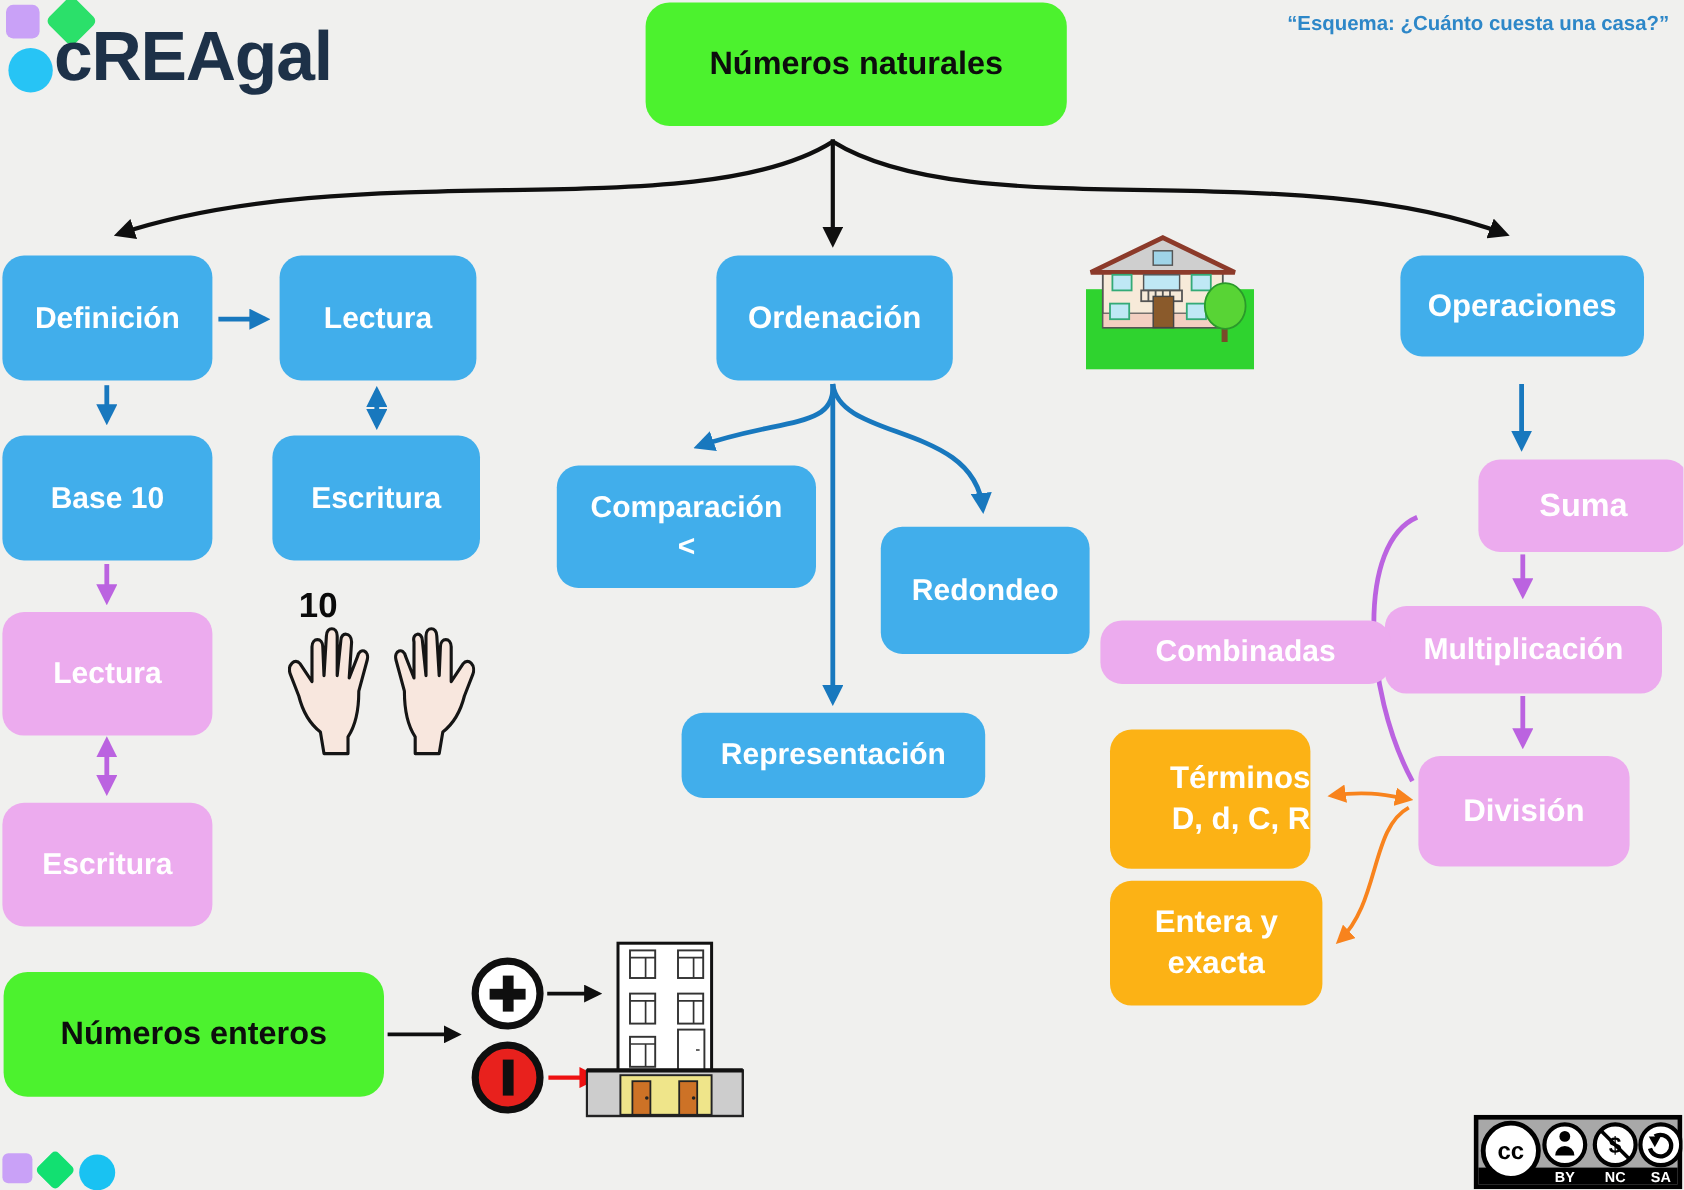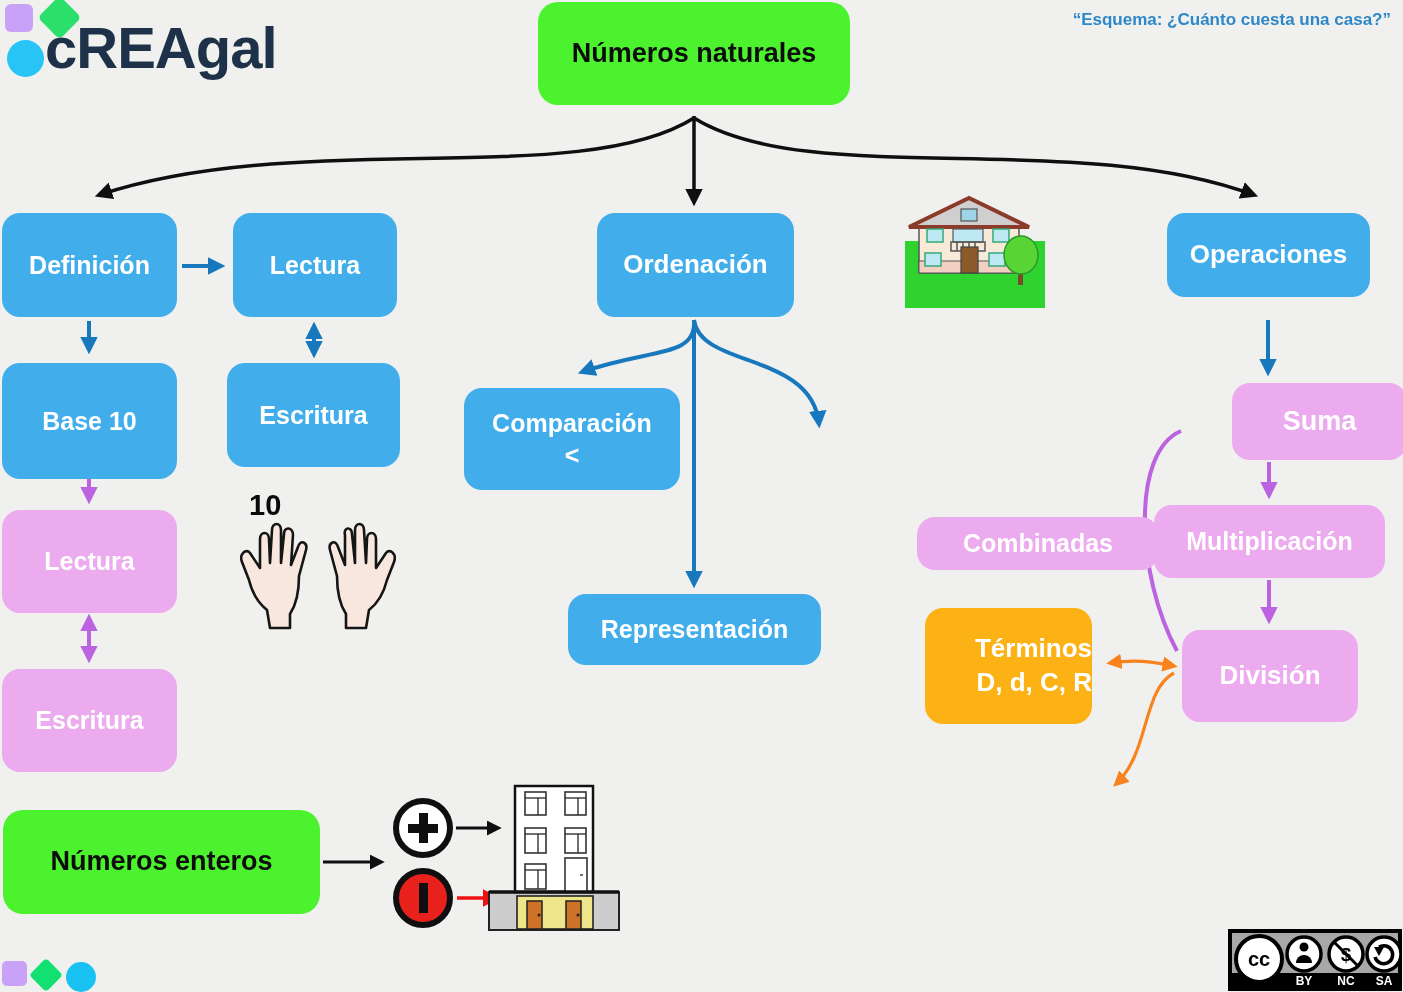--- a/index.html
+++ b/index.html
@@ -80,49 +80,52 @@
   </svg>
 
   <div class="logo">
     <div class="logo-sq"></div>
     <div class="logo-di"></div>
     <div class="logo-ci"></div>
     <div class="logo-text">cREAgal</div>
   </div>
   <div class="quote">“Esquema: ¿Cuánto cuesta una casa?”</div>
 
-  <div class="node green" style="left:538px;top:2px;width:312px;height:103px;">
+  <div class="node green" style="left:538px;top:2px;width:351px;height:103px;">
       <span>Números naturales</span>
     </div>
   <div class="node green" style="left:3px;top:810px;width:317px;height:104px;">
       <span>Números enteros</span>
     </div>
 
   <div class="node blue" style="left:2px;top:213px;width:175px;height:104px;">
       <span>Definición</span>
     </div>
   <div class="node blue" style="left:233px;top:213px;width:164px;height:104px;">
       <span>Lectura</span>
     </div>
   <div class="node blue" style="left:597px;top:213px;width:197px;height:104px;font-size:26px;">
       <span>Ordenación</span>
     </div>
   <div class="node blue" style="left:1167px;top:213px;width:203px;height:84px;font-size:26px;">
       <span>Operaciones</span>
     </div>
-  <div class="node blue" style="left:2px;top:363px;width:175px;height:116px;">
+  <div class="node blue" style="left:2px;top:363px;width:175px;height:104px;">
       <span>Base 10</span>
     </div>
   <div class="node blue" style="left:227px;top:363px;width:173px;height:104px;">
       <span>Escritura</span>
     </div>
   <div class="node blue" style="left:464px;top:388px;width:216px;height:102px;">
     <span>Comparación</span>
     <span>&lt;</span>
   </div>
+  <div class="node blue" style="left:734px;top:439px;width:174px;height:106px;">
+      <span>Redondeo</span>
+    </div>
   <div class="node blue" style="left:568px;top:594px;width:253px;height:71px;">
       <span>Representación</span>
     </div>
 
   <div class="node pink" style="left:2px;top:510px;width:175px;height:103px;">
       <span>Lectura</span>
     </div>
   <div class="node pink" style="left:2px;top:669px;width:175px;height:103px;">
       <span>Escritura</span>
     </div>
@@ -135,20 +138,24 @@
   <div class="node pink" style="left:917px;top:517px;width:242px;height:53px;">
       <span>Combinadas</span>
     </div>
   <div class="node pink" style="left:1182px;top:630px;width:176px;height:92px;font-size:26px;">
       <span>División</span>
     </div>
 
   <div class="node orange" style="left:925px;top:608px;width:167px;height:116px;align-items:flex-end;">
     <span>Términos</span>
     <span>D, d, C, R</span>
+  </div>
+  <div class="node orange" style="left:925px;top:734px;width:177px;height:104px;">
+    <span>Entera y</span>
+    <span>exacta</span>
   </div>
 
   <div class="ten-label">10</div>
   <div class="img-wrap" style="left:240px;top:518px;width:156px;height:112px;">
     <svg width="156" height="112" viewBox="0 0 156 112">
       <g fill="#f8e7de" stroke="#151515" stroke-width="2.6" stroke-linejoin="round">
         <path d="M30,110 L27,92 C18,85 12,74 9,62 L2,44 C-1,36 6,30 10,35 L20,50 L20,21 C20,13 29,13 29,21 L30,45 L32,12 C32,4 41,4 41,12 L41,45 L44,16 C44,8 53,9 53,17 L51,47 L58,29 C60,21 68,24 66,32 L59,58 C59,80 54,90 50,96 L50,110 Z"></path>
         <path d="M126,110 L129,92 C138,85 144,74 147,62 L154,44 C157,36 150,30 146,35 L136,50 L136,21 C136,13 127,13 127,21 L126,45 L124,12 C124,4 115,4 115,12 L115,45 L112,16 C112,8 103,9 105,17 L105,47 L98,29 C96,21 88,24 90,32 L97,58 C97,80 102,90 106,96 L106,110 Z"></path>
       </g>
     </svg>

